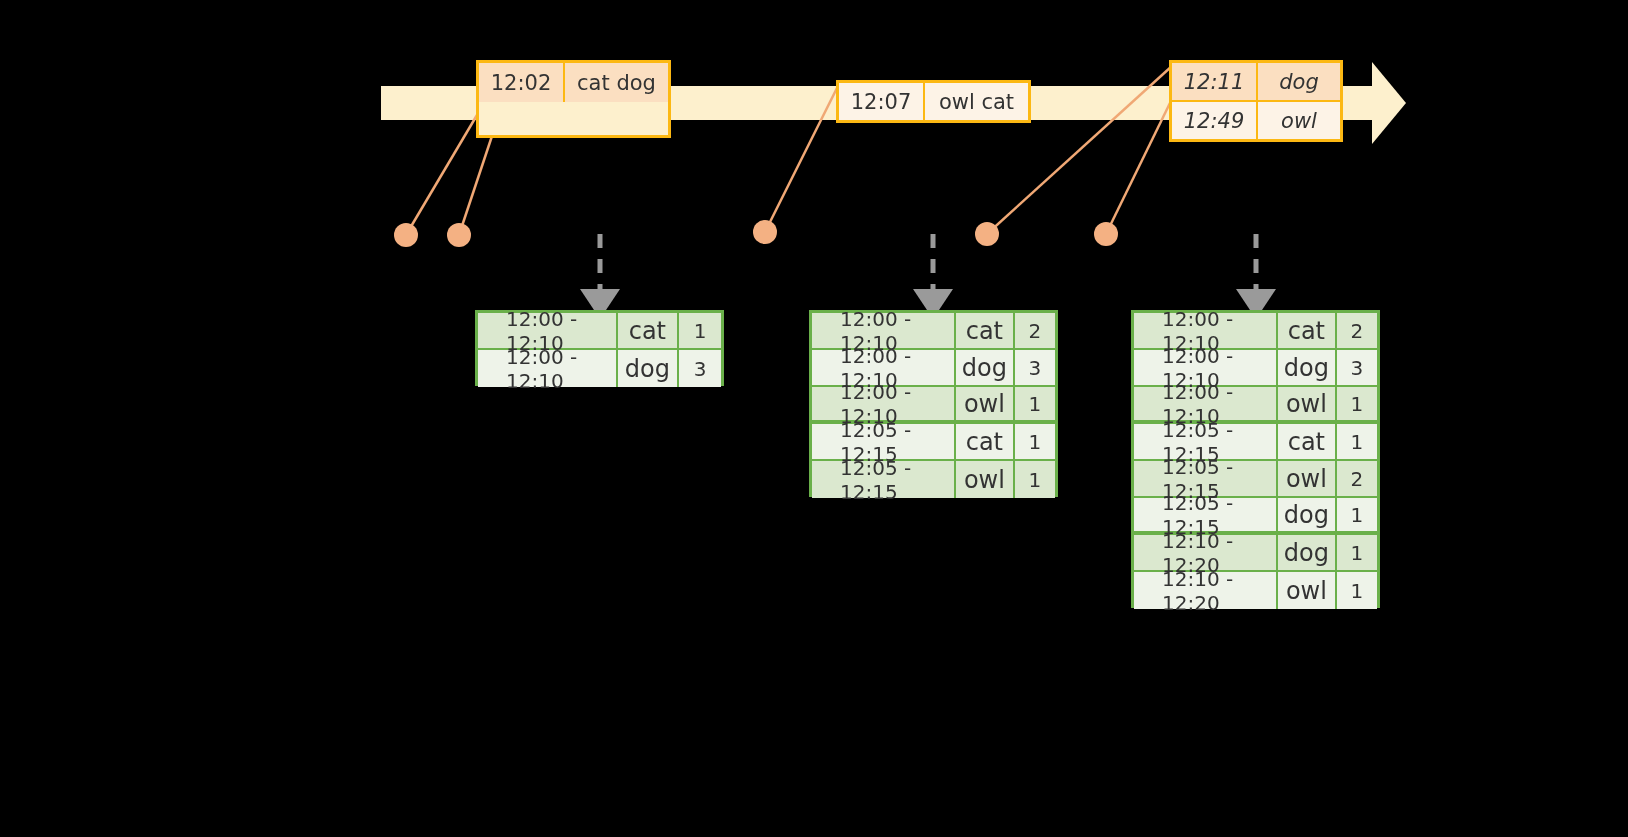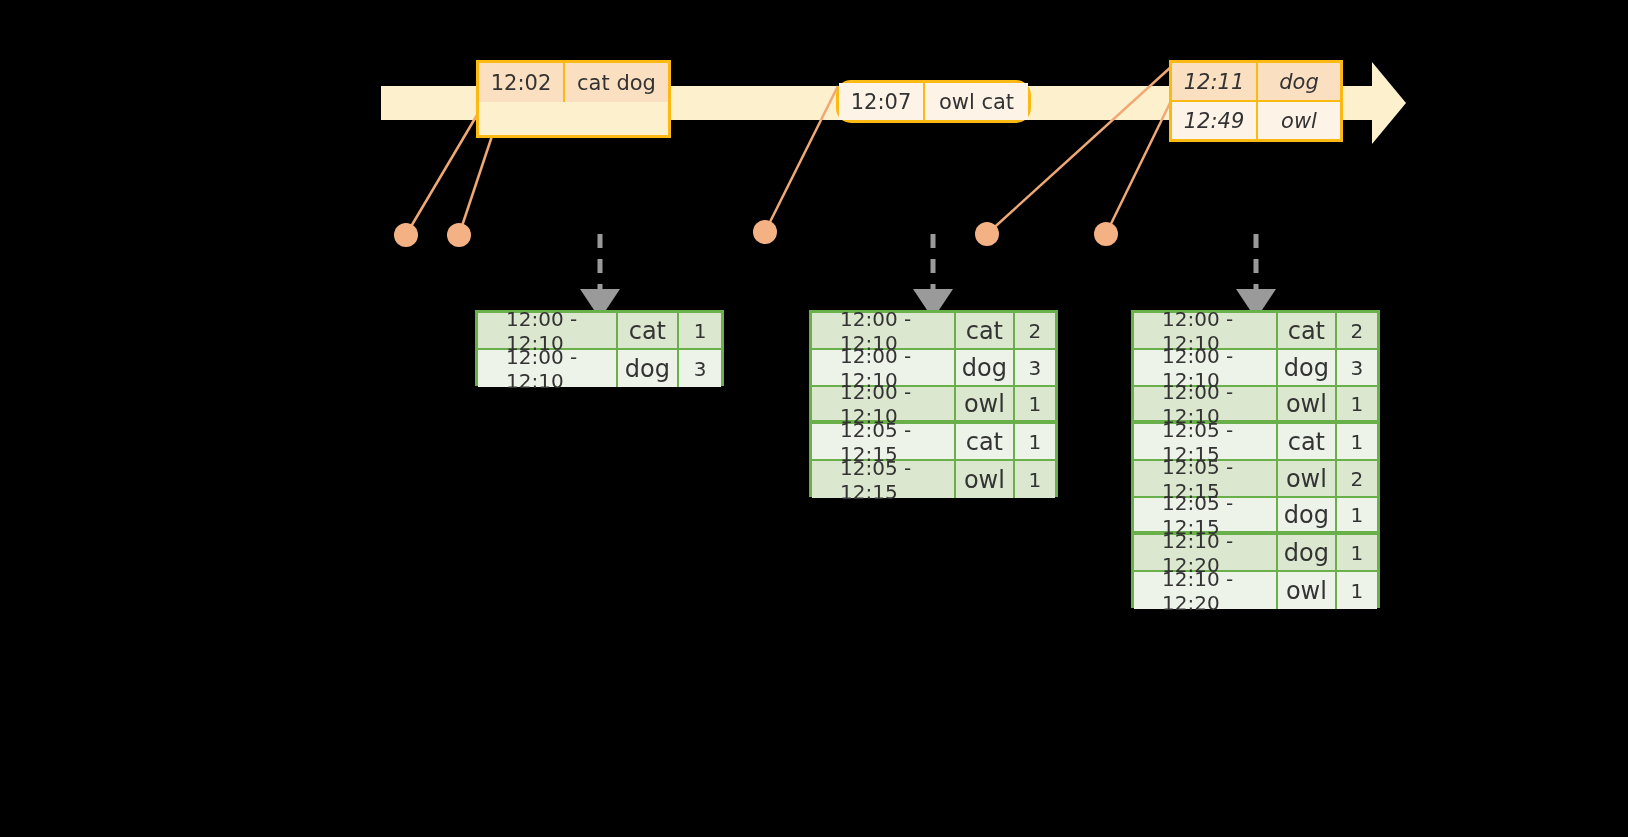--- a/index.html
+++ b/index.html
@@ -174,21 +174,21 @@
       </g>
   </svg>
 
   <div class="event-box" style="left:476px; top:60px; width:195px; height:78px;">
     <div class="event-row shade-a">
       <div class="cell-time">12:02</div>
       <div class="cell-words">cat dog</div>
     </div>
   </div>
 
-  <div class="event-box" style="left:836px; top:80px; width:195px; height:43px;border-radius:15px;">
+  <div class="event-box" style="left:836px; top:80px; width:195px; height:43px;">
     <div class="event-row shade-b">
       <div class="cell-time">12:07</div>
       <div class="cell-words">owl cat</div>
     </div>
   </div>
 
   <div class="event-box" style="left:1169px; top:60px; width:174px; height:82px;font-style:italic;">
     <div class="event-row shade-a">
       <div class="cell-time">12:11</div>
       <div class="cell-words">dog</div>

